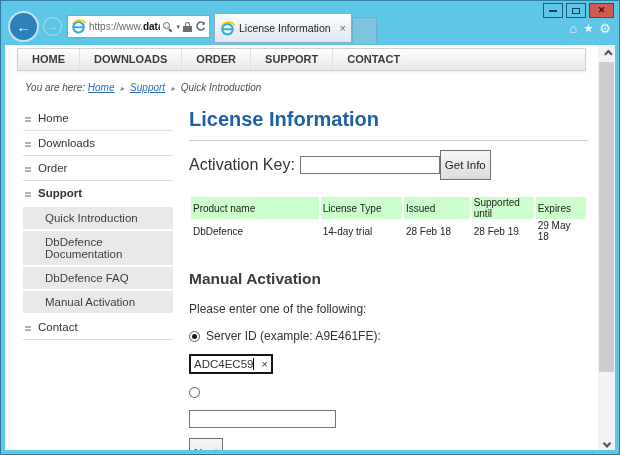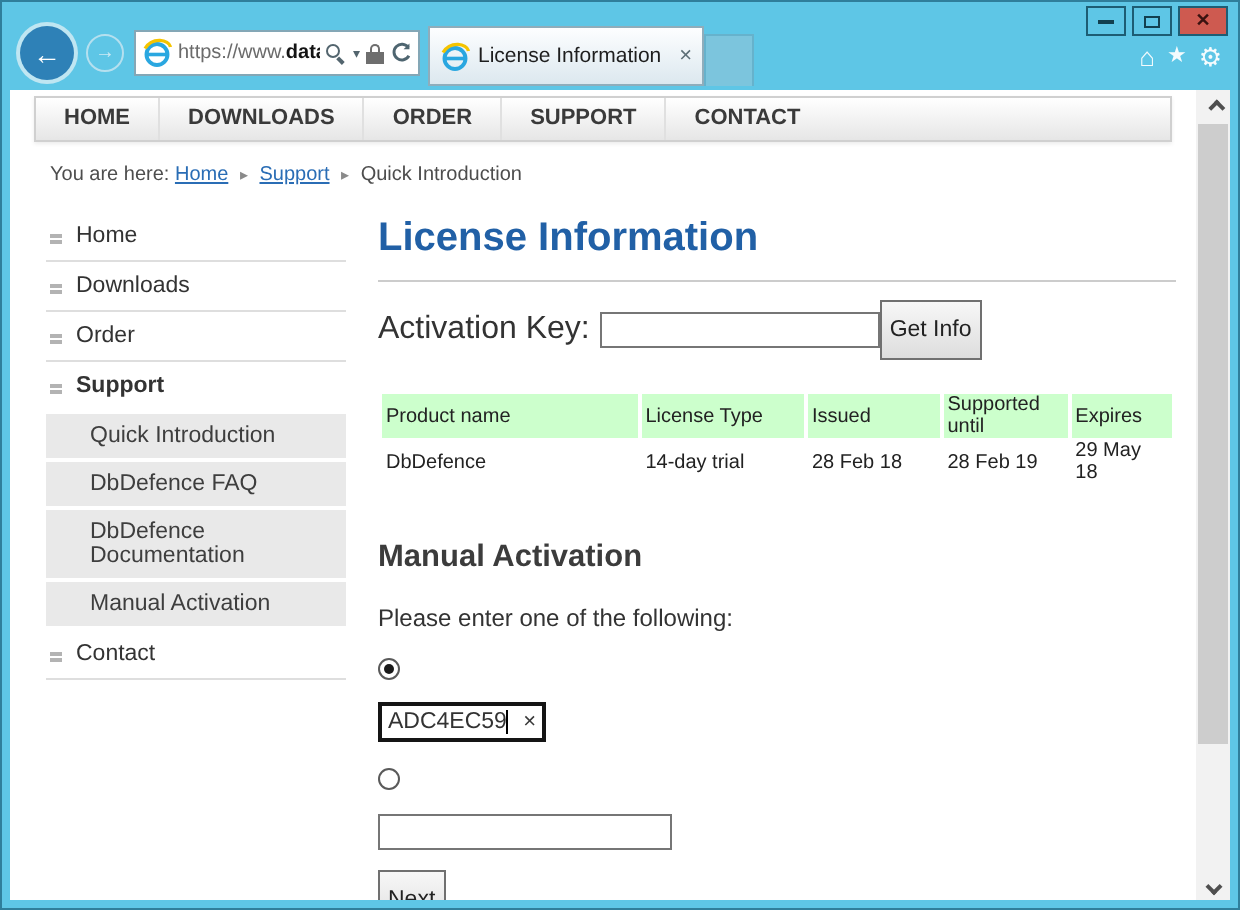--- a/index.html
+++ b/index.html
@@ -73,21 +73,21 @@
 
   
   .menubar { margin: 3px 12px 0; height: 23px; display: flex;
     background: linear-gradient(#ffffff, #e6e6e6); border: 1px solid #d0d0d0;
     box-shadow: 0 1px 2px rgba(0,0,0,0.08); }
   .menu-item { padding: 0 14px; line-height: 21px; font-size: 11px; font-weight: bold;
     color: #3a3a3a; border-right: 1px solid #e0e0e0; cursor: pointer; }
   .menu-item:last-child { border-right: none; }
 
   
-  .breadcrumb { margin: 11px 12px 0 20px; font-size: 10px; color: #4d4d4d; }
+  .breadcrumb { margin: 11px 12px 0 20px; font-size: 10px; color: #4d4d4d; font-style: italic; }
   .breadcrumb a { color: #2a6db5; text-decoration: underline; cursor: pointer; }
   .crumb-sep { color: #8a8a8a; font-size: 8px; padding: 0 3px; }
 
   
   .columns { display: flex; margin-top: 13px; }
   .sidebar { width: 150px; flex: none; margin-left: 18px; font-size: 11.5px; color: #333; }
   .side-top { position: relative; padding: 6px 2px 6px 15px; border-bottom: 1px solid #dedede; cursor: pointer; }
   .side-top .bullet { position: absolute; left: 2px; top: 11px; width: 6px; height: 5px;
     border-top: 2px solid #b3b3b3; border-bottom: 2px solid #b3b3b3; }
   .side-top.bold { font-weight: bold; border-bottom: none; }
@@ -228,22 +228,22 @@
 
       <div class="columns">
 
         <div class="sidebar">
           <div class="side-top"><span class="bullet"></span><span>Home</span></div>
           <div class="side-top"><span class="bullet"></span><span>Downloads</span></div>
           <div class="side-top"><span class="bullet"></span><span>Order</span></div>
           <div class="side-top bold"><span class="bullet"></span><span>Support</span></div>
           <div class="side-subs">
             <div class="side-sub">Quick Introduction</div>
+            <div class="side-sub">DbDefence Documentation</div>
             <div class="side-sub">DbDefence FAQ</div>
-            <div class="side-sub">DbDefence Documentation</div>
             <div class="side-sub">Manual Activation</div>
           </div>
           <div class="side-top"><span class="bullet"></span><span>Contact</span></div>
         </div>
 
         <div class="main">
           <h1 class="page-title">License Information</h1>
           <hr class="rule">
 
           <div class="act-row">
@@ -276,20 +276,21 @@
               <td>29 May 18</td>
             </tr>
           </tbody>
             </table>
 
           <h2 class="section manual-title">Manual Activation</h2>
           <p class="intro">Please enter one of the following:</p>
 
           <div class="radio-row">
             <span class="radio checked"></span>
+            <span>Server ID (example: A9E461FE):</span>
           </div>
 
           <div class="server-box">
             <span>ADC4EC59</span>
             <span class="text-cursor"></span>
             <span class="clear-x">×</span>
           </div>
 
           <div class="radio-row">
             <span class="radio"></span>

